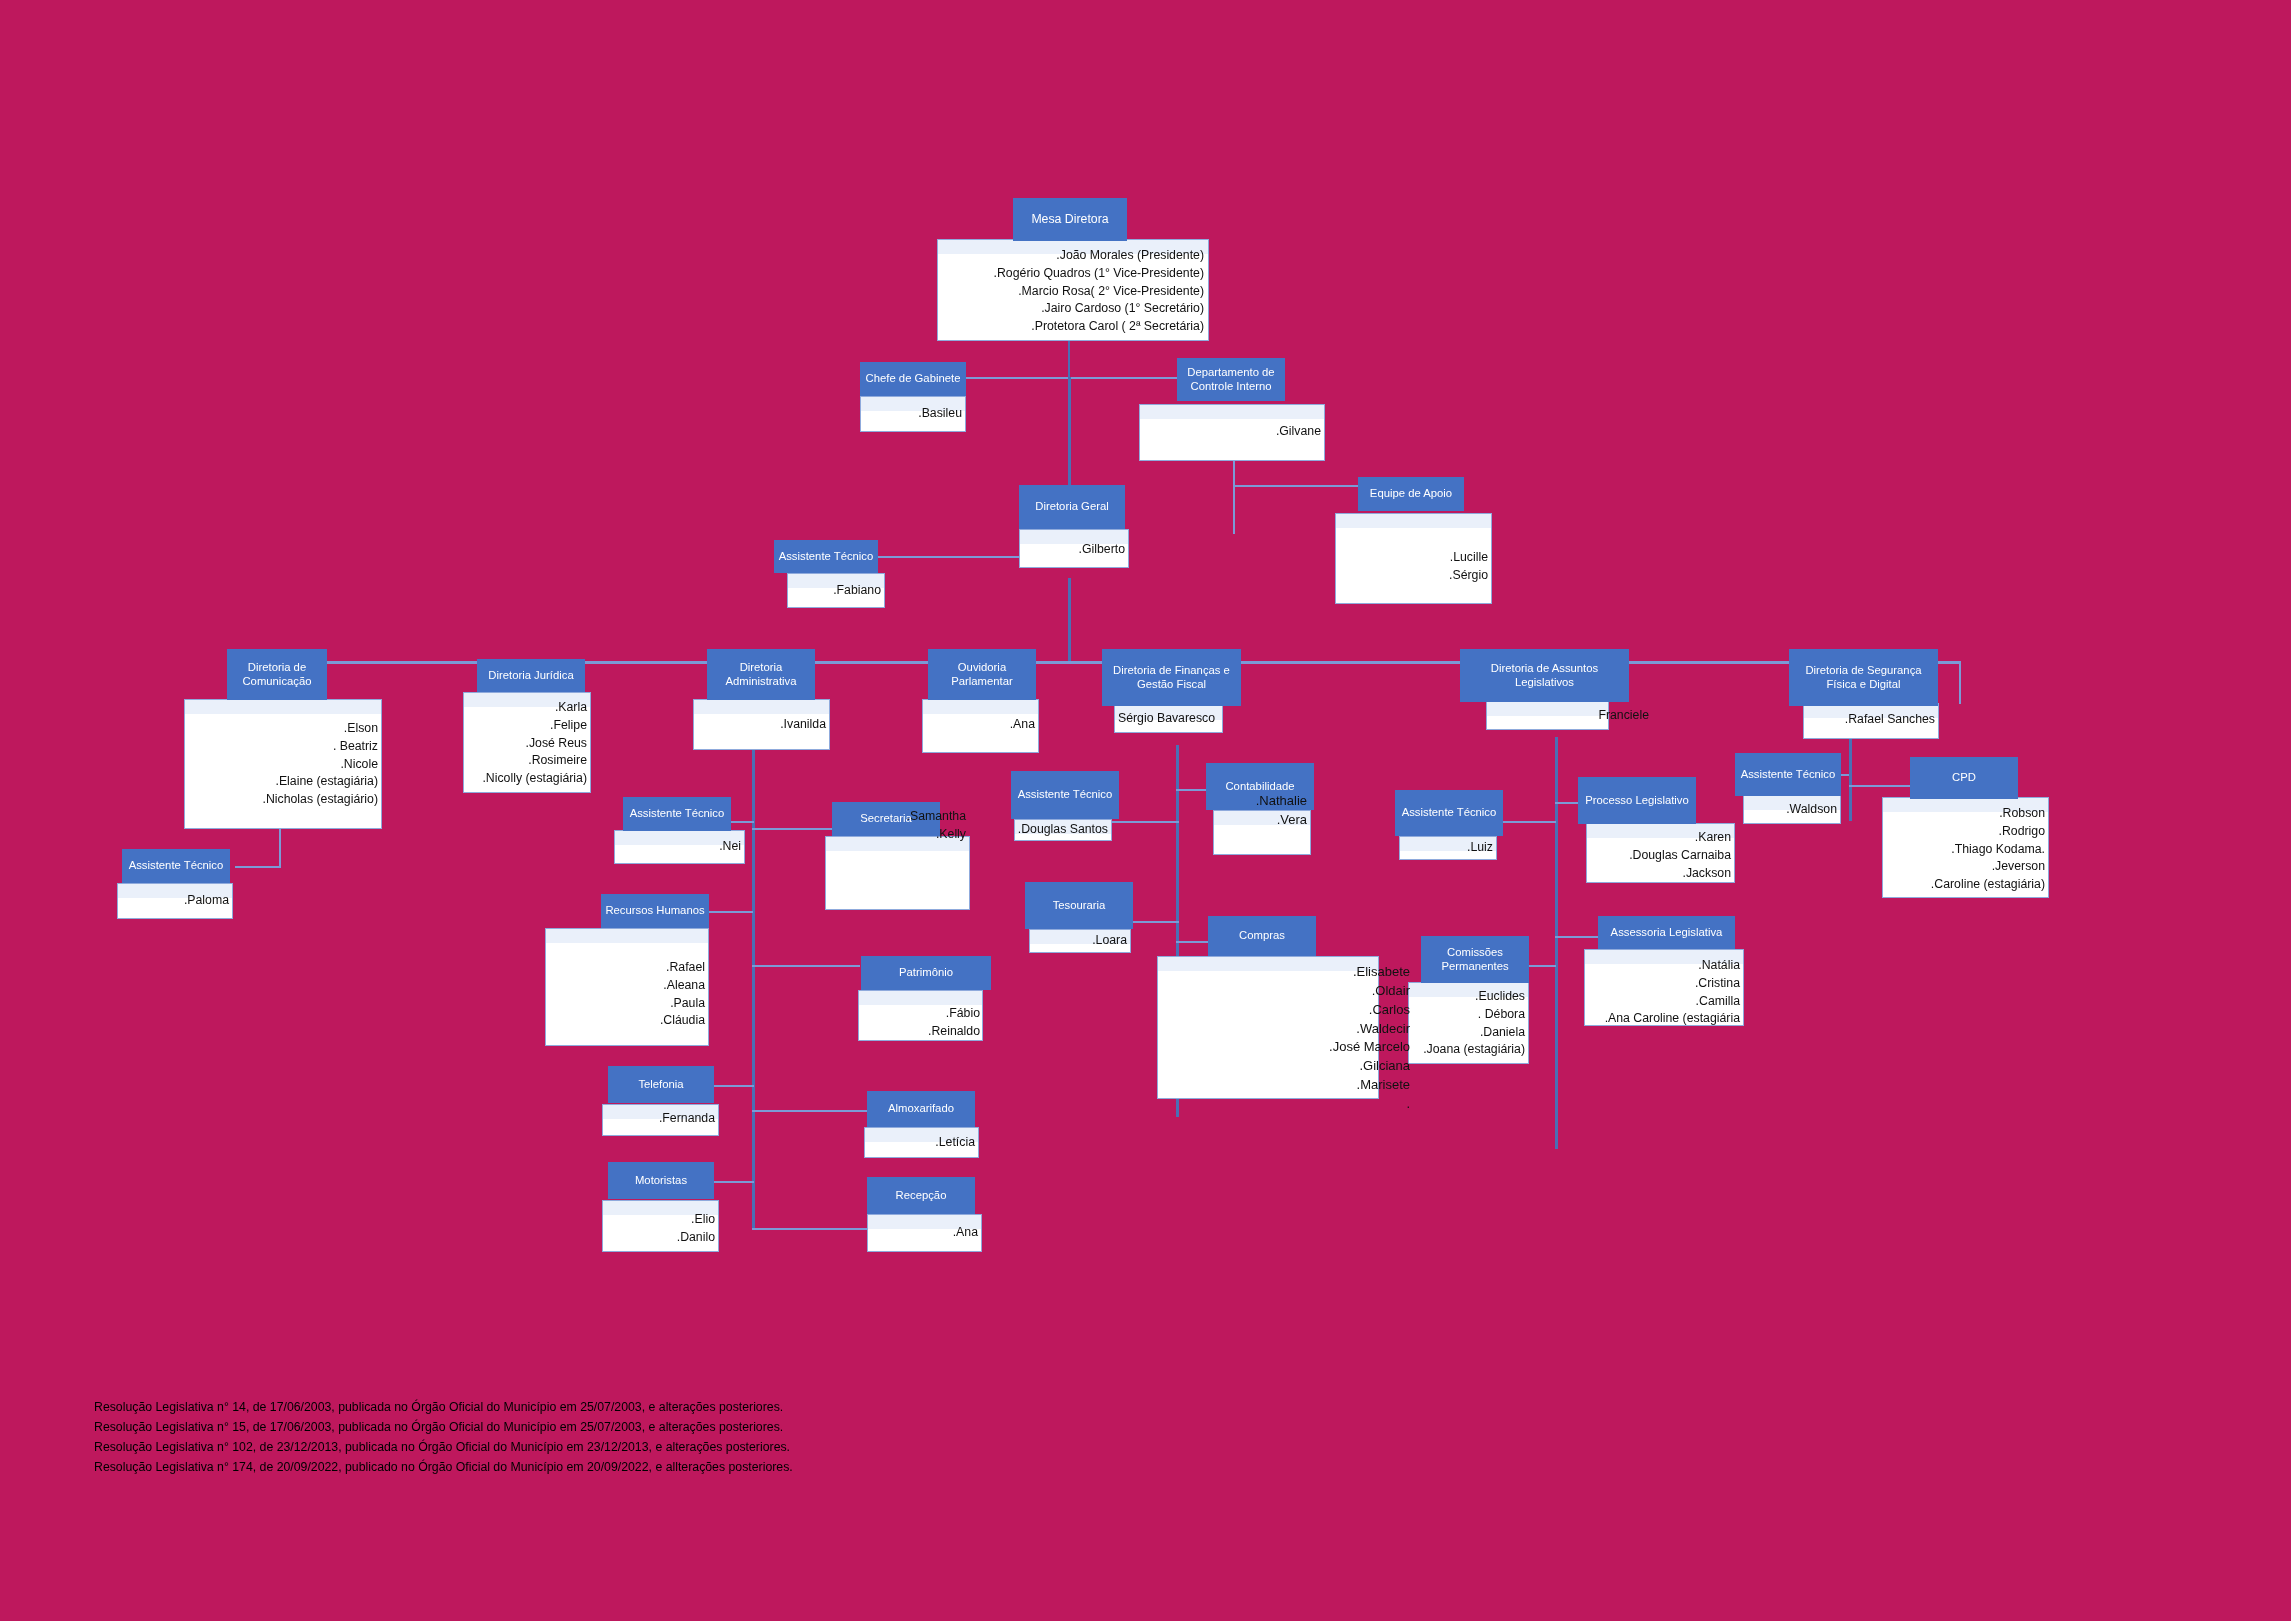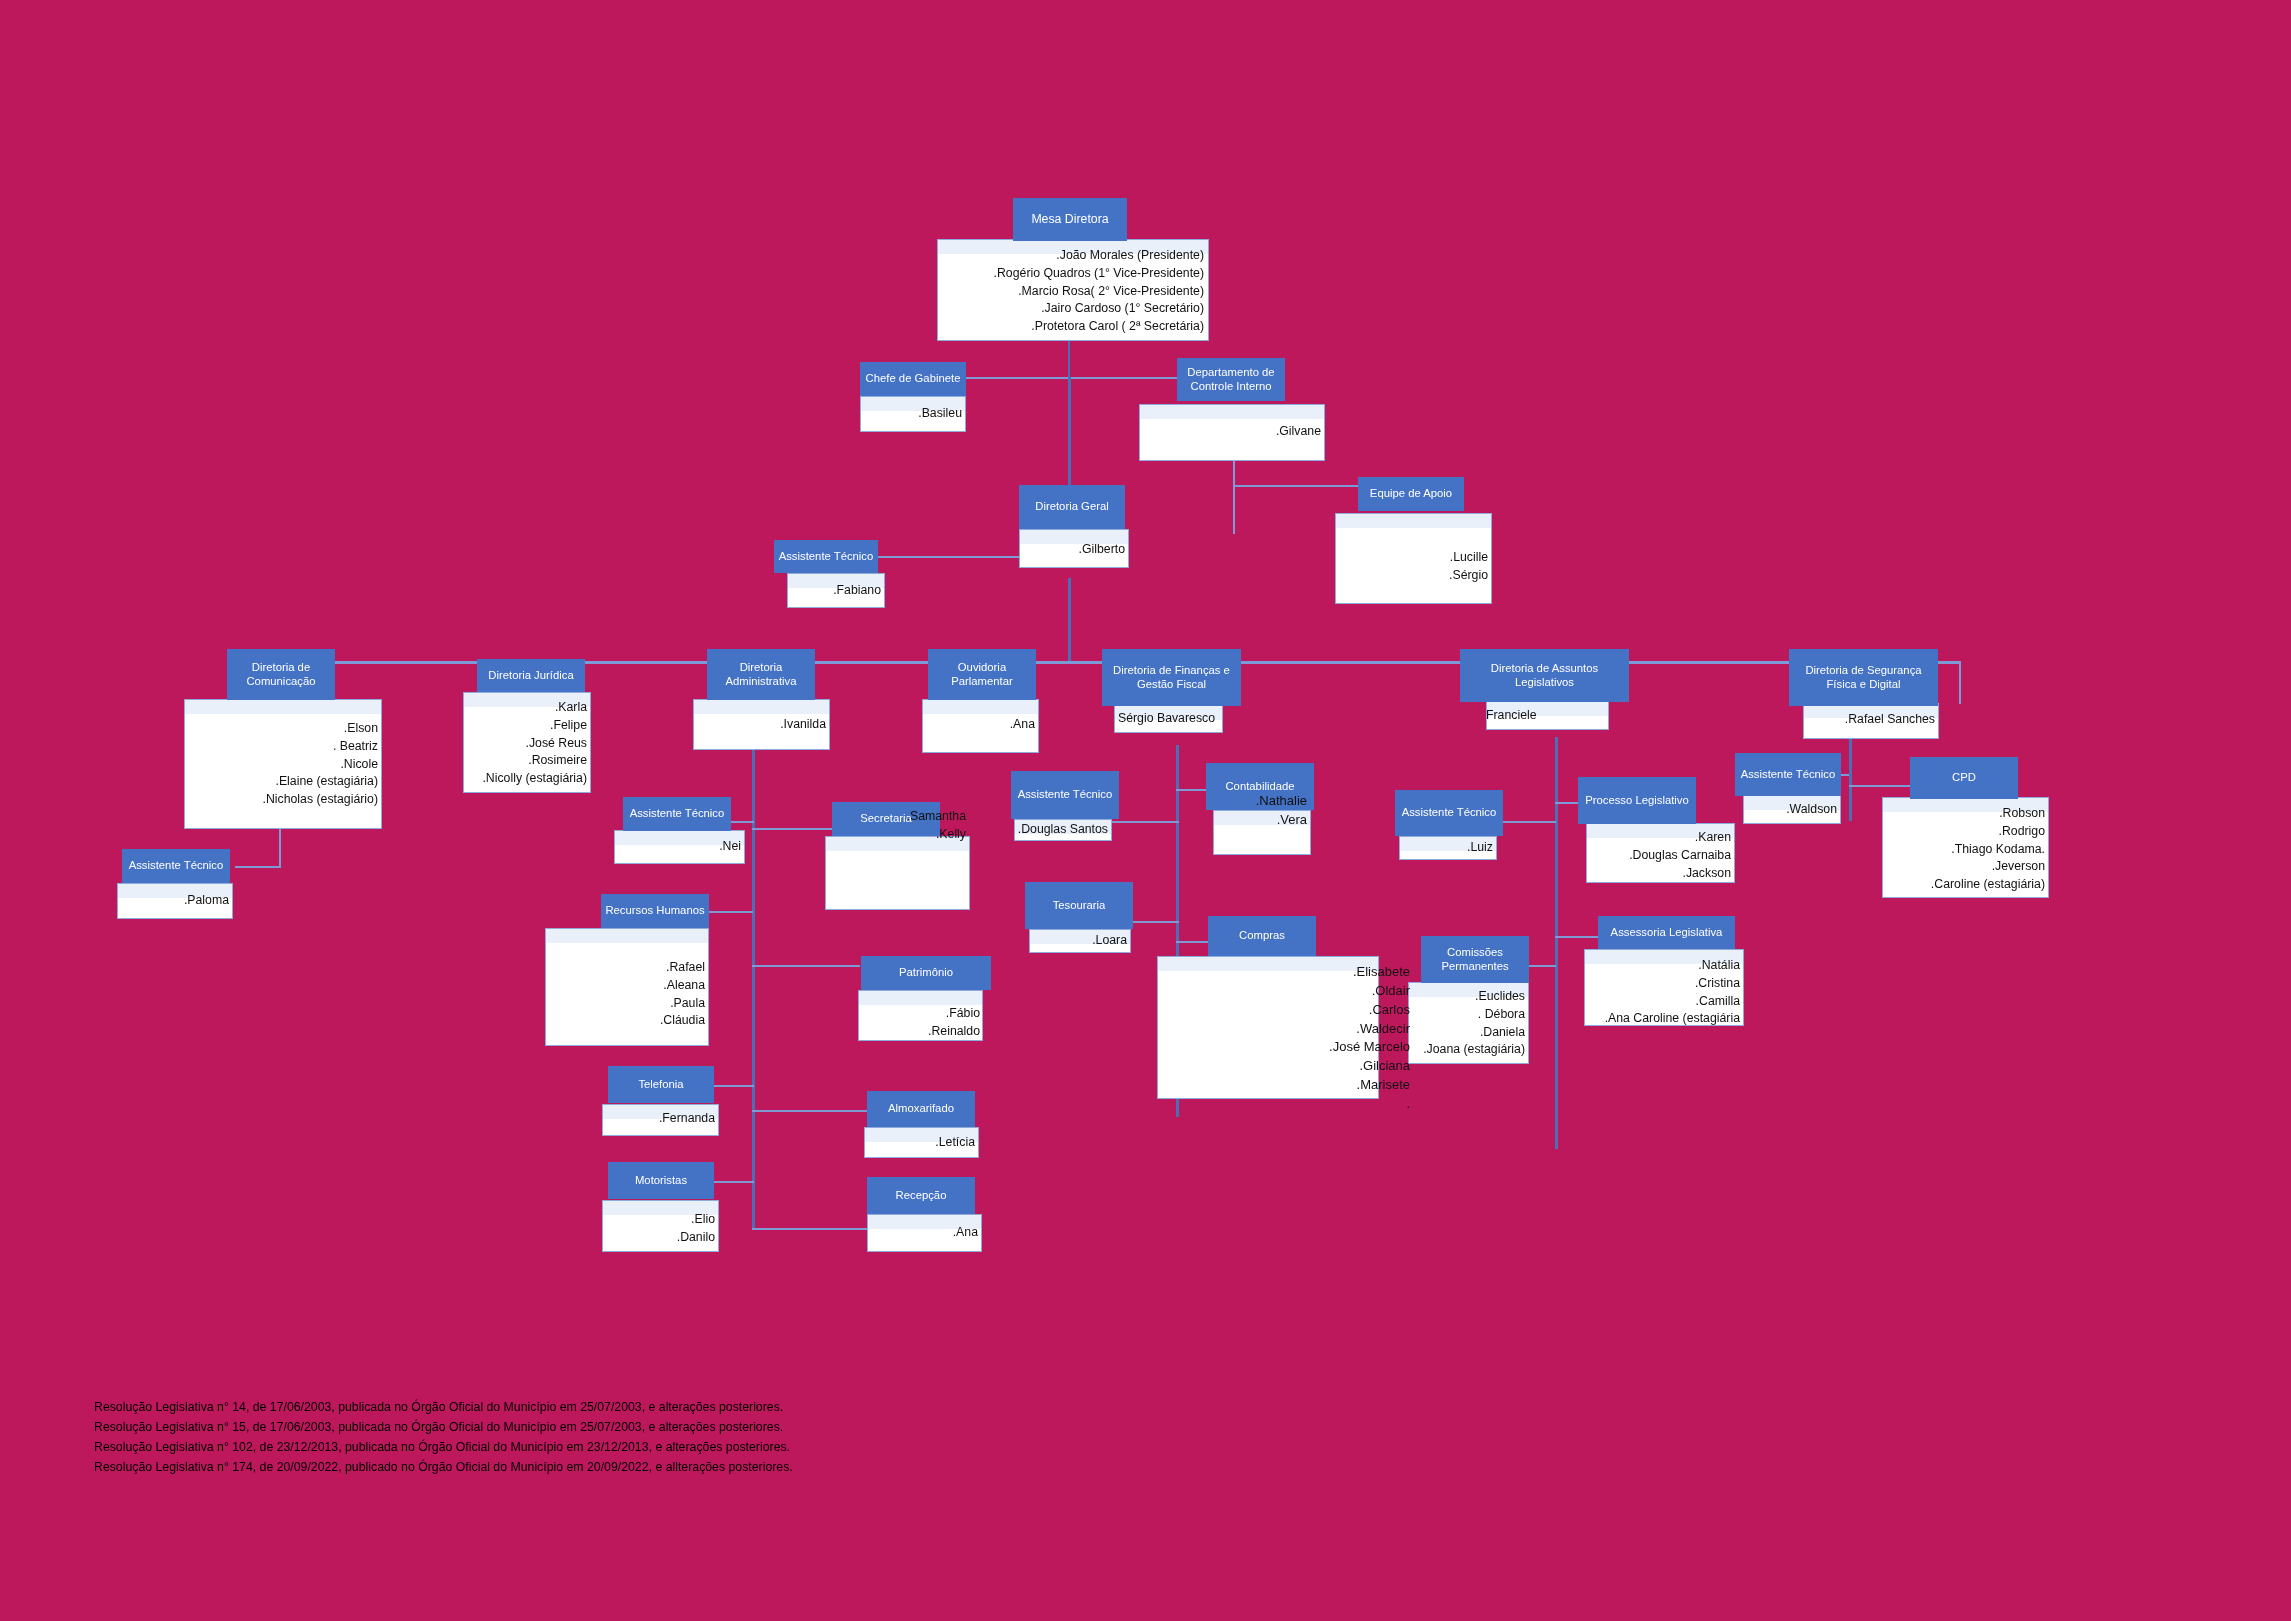--- a/index.html
+++ b/index.html
@@ -189,21 +189,21 @@
     <div class="hdr" style="left:774px;top:540px;width:104px;height:33px;font-size:11.3px;">Assistente Técnico</div>
     <div class="body" style="left:787px;top:573px;width:98px;height:35px;">
       <div class="shade"></div>
     </div>
     <div class="names mid" style="left:787px;top:591px;width:94px;font-size:12.3px;">
       <div>.Fabiano</div>
     </div>
   </div>
 
   <div class="node">
-    <div class="hdr" style="left:227px;top:649px;width:108px;height:51px;font-size:11.3px;">Diretoria de Comunicação</div>
+    <div class="hdr" style="left:227px;top:649px;width:100px;height:51px;font-size:11.3px;">Diretoria de Comunicação</div>
     <div class="body" style="left:184px;top:699px;width:198px;height:130px;">
       <div class="shade"></div>
     </div>
     <div class="names" style="left:184px;top:720px;width:194px;font-size:12.3px;">
       <div>.Elson</div>
       <div>. Beatriz</div>
       <div>.Nicole</div>
       <div>.Elaine (estagiária)</div>
       <div>.Nicholas (estagiário)</div>
     </div>
@@ -395,21 +395,21 @@
       <div>.Marisete</div>
       <div>.</div>
     </div>
   </div>
 
   <div class="node">
     <div class="hdr" style="left:1460px;top:649px;width:169px;height:53px;font-size:11.3px;">Diretoria de Assuntos Legislativos</div>
     <div class="body" style="left:1486px;top:701px;width:123px;height:29px;">
       <div class="shade"></div>
     </div>
-    <div class="names mid" style="left:1486px;top:716px;width:120px;font-size:12.3px;text-align:left;">
+    <div class="names mid" style="left:1486px;top:716px;width:120px;font-size:12.3px;text-align:right;padding-left:43px;">
       <div>Franciele</div>
     </div>
   </div>
 
   <div class="node">
     <div class="hdr" style="left:1395px;top:790px;width:108px;height:46px;font-size:11.3px;">Assistente Técnico</div>
     <div class="body" style="left:1399px;top:836px;width:98px;height:23.5px;">
       <div class="shade"></div>
     </div>
     <div class="names mid" style="left:1399px;top:848px;width:94px;font-size:12.3px;">

